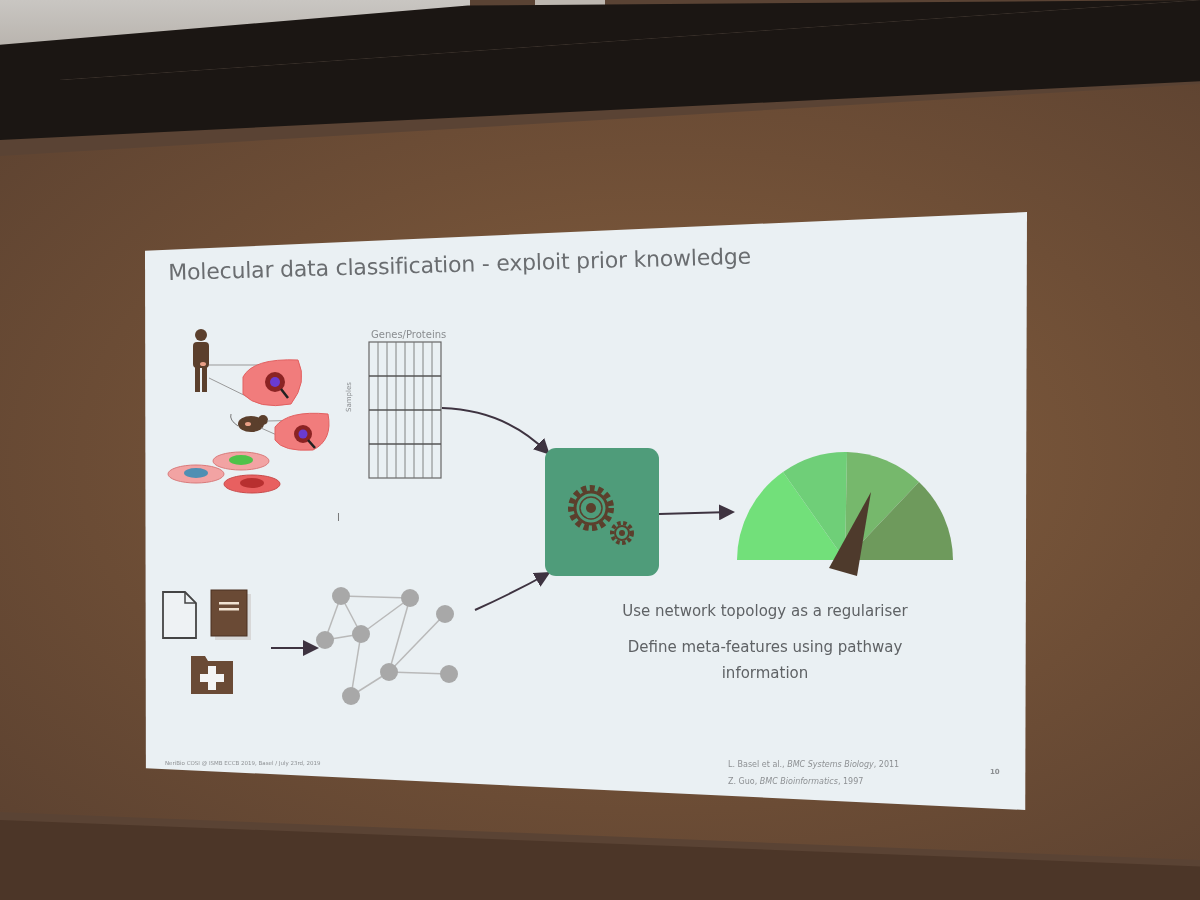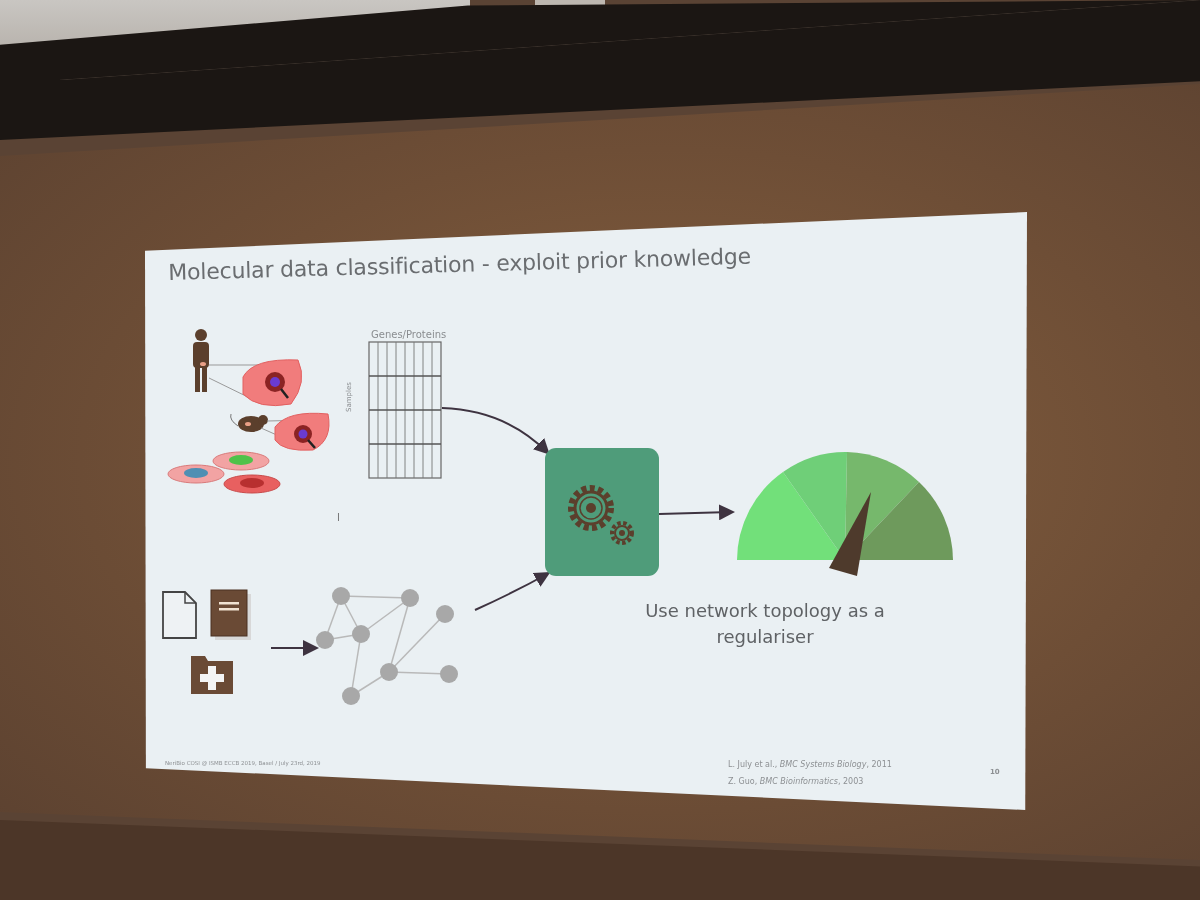--- a/index.html
+++ b/index.html
@@ -54,21 +54,21 @@
   .grid-label-top {
     position: absolute; left: 226px; top: 117px; font-size: 10px; color: #8a8d90;
   }
   .grid-label-side {
     position: absolute; left: 200px; top: 200px; font-size: 7px; color: #8a8d90;
     transform: rotate(-90deg); transform-origin: left top;
   }
   .bullets {
     position: absolute; left: 470px; top: 386px; width: 300px;
     text-align: center; color: #5f6265;
-    font-family: "DejaVu Sans", sans-serif; font-size: 18px; line-height: 26px;
+    font-family: "DejaVu Sans", sans-serif; font-size: 15px; line-height: 26px;
   }
   .bullet { margin-bottom: 10px; }
   .footer-left {
     position: absolute; left: 20px; top: 548px; font-size: 5.5px; color: #8d9093;
     white-space: nowrap;
   }
   .refs {
     position: absolute; left: 583px; top: 544px; font-size: 8px; color: #8d9093;
     line-height: 17px; white-space: nowrap;
   }
@@ -238,27 +238,28 @@
         <circle cx="64" cy="78" r="9"></circle>
         <circle cx="124" cy="80" r="9"></circle>
         <circle cx="26" cy="102" r="9"></circle>
       </g>
     </svg>
 
     <div class="cursor-mark">I</div>
 
     <div class="bullets">
       <div class="bullet">Use network topology as a regulariser</div>
+      <div class="bullet">Define meta-features using pathway information</div>
     </div>
 
     <div class="footer-left">NeriBio COSI @ ISMB ECCB 2019, Basel / July 23rd, 2019</div>
 
     <div class="refs">
       <div>
-        <span>L. July et al., </span><i>BMC Systems Biology</i><span>, 2011</span>
+        <span>L. Basel et al., </span><i>BMC Systems Biology</i><span>, 2011</span>
       </div>
       <div>
-        <span>Z. Guo, </span><i>BMC Bioinformatics</i><span>, 2003</span>
+        <span>Z. Guo, </span><i>BMC Bioinformatics</i><span>, 1997</span>
       </div>
     </div>
     <div class="page-num">10</div>
   </div>
 </div>
 
 </body></html>

